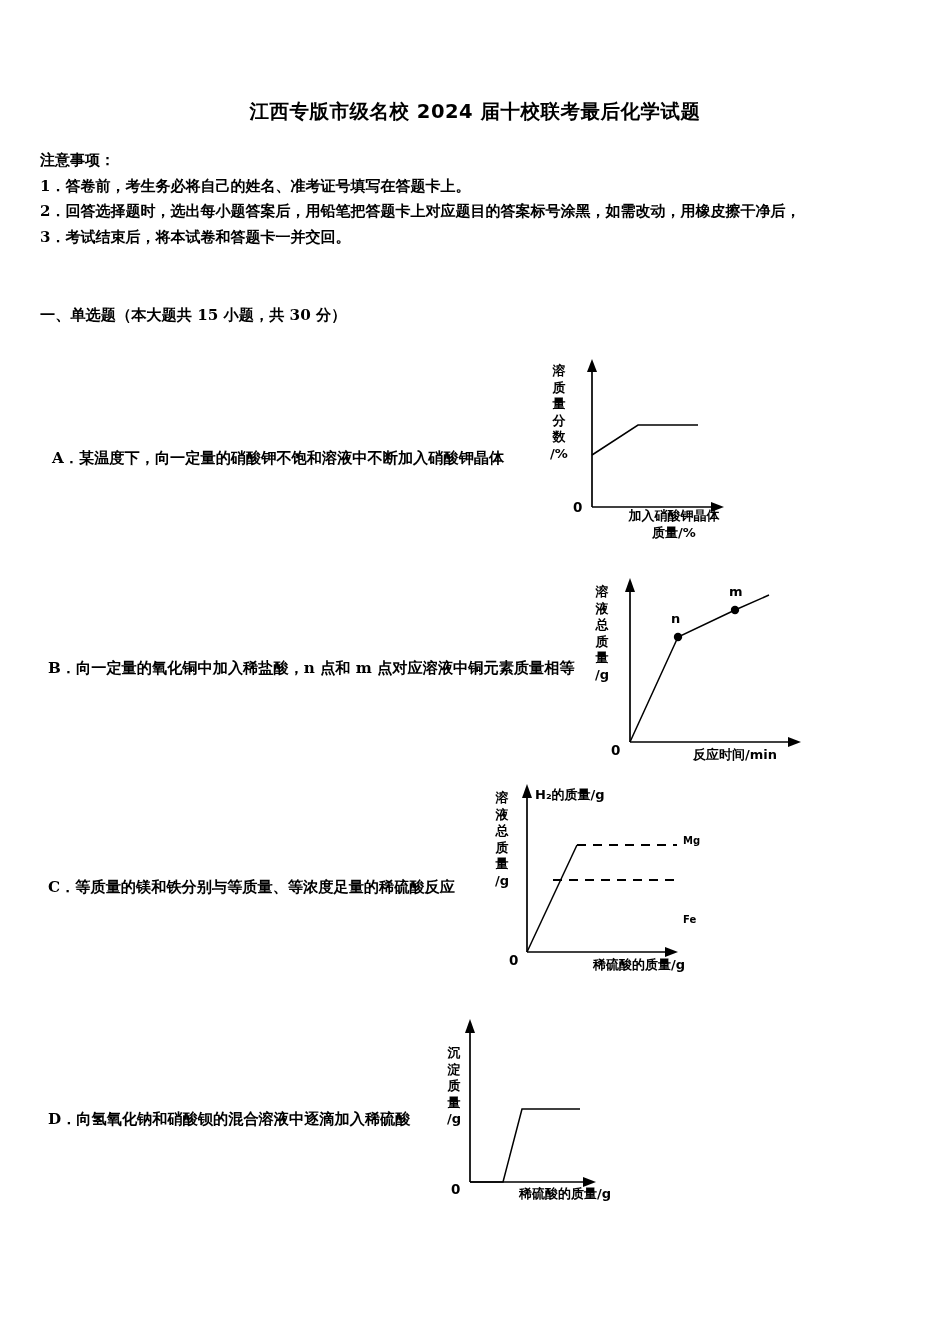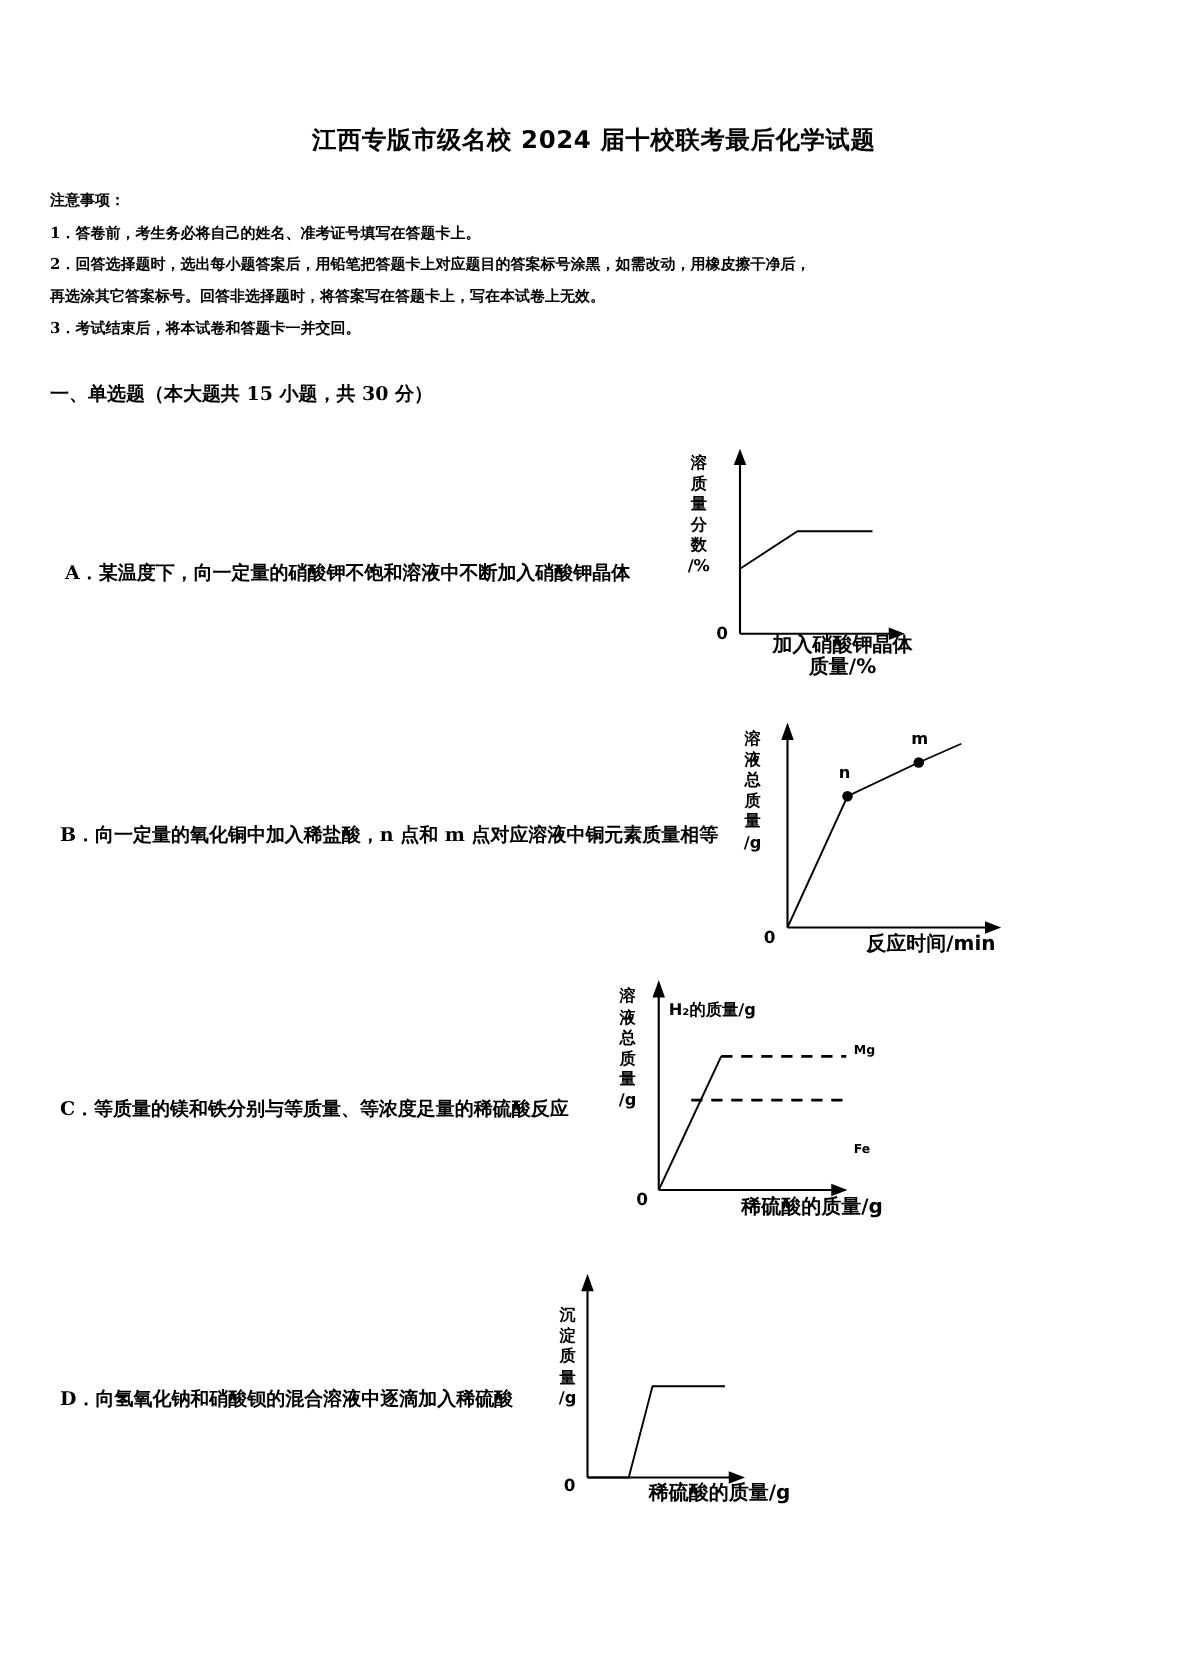--- a/index.html
+++ b/index.html
@@ -31,21 +31,21 @@
     letter-spacing: 0.5px;
     font-family: "DejaVu Sans", "Liberation Sans", sans-serif;
   }
   .notice-block {
     position: absolute;
     left: 40px;
     top: 148px;
     width: 880px;
   }
   .notice-line {
-    font-size: 12px;
+    font-size: 15px;
     font-weight: bold;
     line-height: 25.5px;
     white-space: nowrap;
   }
   .section-head {
     position: absolute;
     left: 40px;
     top: 303px;
     font-size: 15.2px;
     font-weight: bold;
@@ -87,21 +87,21 @@
   .vlabel {
     font-family: "DejaVu Sans", "Liberation Sans", sans-serif;
     font-size: 13px;
     font-weight: bold;
     line-height: 16.5px;
     text-align: center;
     letter-spacing: 0;
   }
   .hlabel {
     font-family: "DejaVu Sans", "Liberation Sans", sans-serif;
-    font-size: 16px;
+    font-size: 13px;
     font-weight: bold;
     line-height: 17px;
     text-align: center;
   }
   .zero {
     font-family: "DejaVu Sans", "Liberation Sans", sans-serif;
     font-size: 13.5px;
     font-weight: bold;
   }
   .ptlabel {
@@ -126,21 +126,20 @@
 <body>
 
 <div class="page">
 
   <div class="doc-title">江西专版市级名校 2024 届十校联考最后化学试题</div>
 
   <div class="notice-block">
     <div class="notice-line">注意事项：</div>
     <div class="notice-line">1．答卷前，考生务必将自己的姓名、准考证号填写在答题卡上。</div>
     <div class="notice-line">2．回答选择题时，选出每小题答案后，用铅笔把答题卡上对应题目的答案标号涂黑，如需改动，用橡皮擦干净后，</div>
-    <div class="notice-line">再选涂其它答案标号。回答非选择题时，将答案写在答题卡上，写在本试卷上无效。</div>
     <div class="notice-line">3．考试结束后，将本试卷和答题卡一并交回。</div>
   </div>
 
   <div class="section-head">一、单选题（本大题共 15 小题，共 30 分）</div>
 
   <div class="opt-text" id="opt-a-text">A．某温度下，向一定量的硝酸钾不饱和溶液中不断加入硝酸钾晶体</div>
   <div class="opt-text" id="opt-c-text">C．等质量的镁和铁分别与等质量、等浓度足量的稀硫酸反应</div>
   <div class="opt-text" id="opt-b-text">B．向一定量的氧化铜中加入稀盐酸，n 点和 m 点对应溶液中铜元素质量相等</div>
   <div class="opt-text" id="opt-d-text">D．向氢氧化钠和硝酸钡的混合溶液中逐滴加入稀硫酸</div>
 
@@ -213,21 +212,21 @@
       <path class="data-dash" d="M58,102 L182,102"></path>
     </svg>
     <div class="abs vlabel" style="left:-8px; top:12px; width:30px;">
       <div>溶</div>
       <div>液</div>
       <div>总</div>
       <div>质</div>
       <div>量</div>
       <div>/g</div>
     </div>
-    <div class="abs toplabel" style="left:40px; top:8px;margin-top:13px;">H₂的质量/g</div>
+    <div class="abs toplabel" style="left:40px; top:8px;">H₂的质量/g</div>
     <div class="abs serieslabel" style="left:188px; top:57px;">Mg</div>
     <div class="abs serieslabel" style="left:188px; top:92px;margin-top:44px;">Fe</div>
     <div class="abs zero" style="left:14px; top:174px;">0</div>
     <div class="abs hlabel" style="left:98px; top:178px; white-space:nowrap;">稀硫酸的质量/g</div>
   </div>
 
   <div class="fig" id="fig-d">
     <svg width="270" height="200" viewBox="0 0 270 200">
 
       <path class="axis-line" d="M45,167 L45,14"></path>

